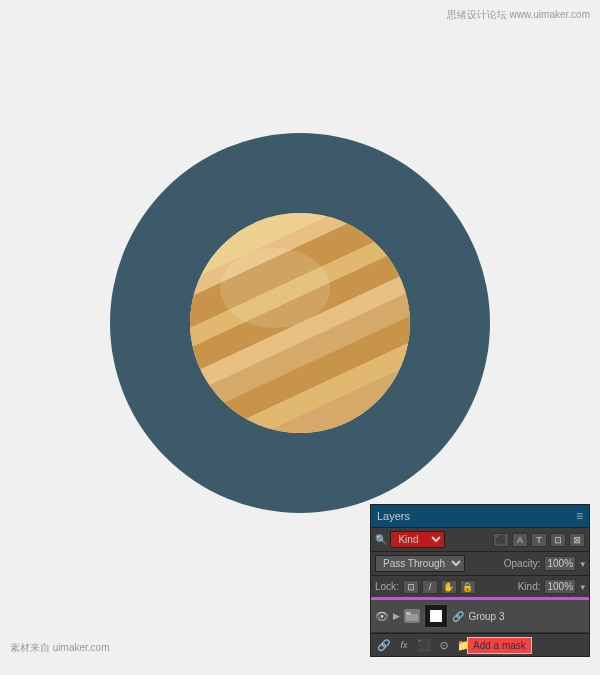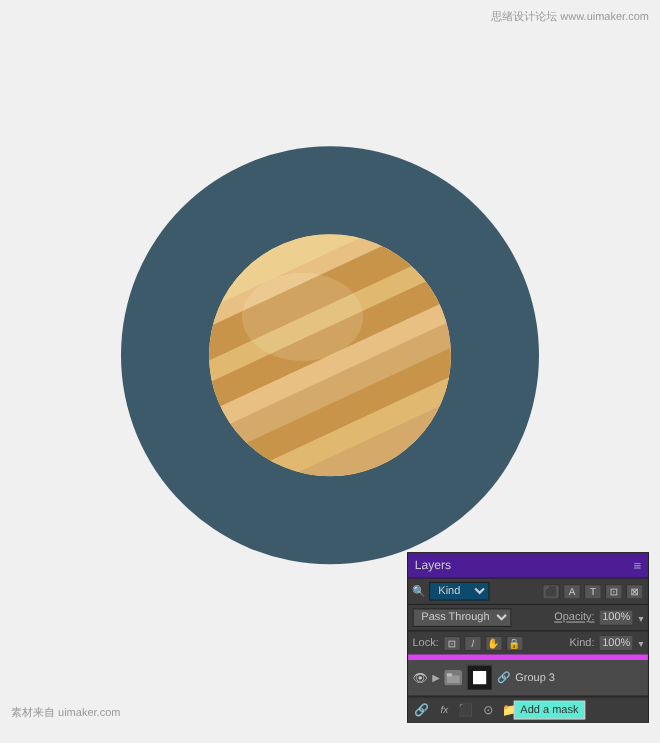--- a/index.html
+++ b/index.html
@@ -65,21 +65,21 @@
       bottom: 18px;
       right: 10px;
       width: 220px;
       background: #3c3c3c;
       border: 1px solid #222;
       color: #ccc;
       font-size: 10px;
     }
 
     .layers-header {
-      background: #4c1d95;
+      background: #0c4a6e;
       padding: 4px 6px;
       display: flex;
       align-items: center;
       justify-content: space-between;
       border-bottom: 1px solid #222;
     }
 
     .layers-title {
       color: #ccc;
       font-size: 11px;
@@ -97,21 +97,21 @@
       border-bottom: 1px solid #222;
       gap: 3px;
     }
 
     .search-icon-small {
       color: #aaa;
       font-size: 10px;
     }
 
     .kind-select {
-      background: #0c4a6e;
+      background: #b91c1c;
       border: 1px solid #222;
       color: #ccc;
       font-size: 10px;
       padding: 1px 3px;
       width: 55px;
     }
 
     .icon-buttons {
       display: flex;
       gap: 3px;
@@ -145,37 +145,36 @@
       color: #ccc;
       font-size: 10px;
       padding: 1px 3px;
       width: 90px;
     }
 
     .opacity-label {
       color: #aaa;
       font-size: 10px;
       margin-left: auto;
-      text-decoration: underline;
     }
 
     .opacity-input {
       background: #555;
       border: 1px solid #333;
       color: #ccc;
       font-size: 10px;
       width: 32px;
       padding: 1px 2px;
     }
 
     .lock-row {
       display: flex;
       align-items: center;
       padding: 3px 4px;
-      border-bottom: 5px solid #d946ef;
+      border-bottom: 3px solid #d946ef;
       gap: 4px;
     }
 
     .lock-label {
       color: #aaa;
       font-size: 10px;
     }
 
     .lock-icons {
       display: flex;
@@ -298,21 +297,21 @@
       font-size: 11px;
       cursor: pointer;
     }
 
     
     .tooltip {
       position: absolute;
       bottom: 2px;
       left: 50%;
       transform: translateX(-20%);
-      background: #5eead4;
+      background: #ef4444;
       color: #333;
       font-size: 10px;
       padding: 2px 5px;
       border: 1px solid #ccc;
       white-space: nowrap;
       z-index: 20;
     }
 
     .bottom-watermark {
       position: absolute;

